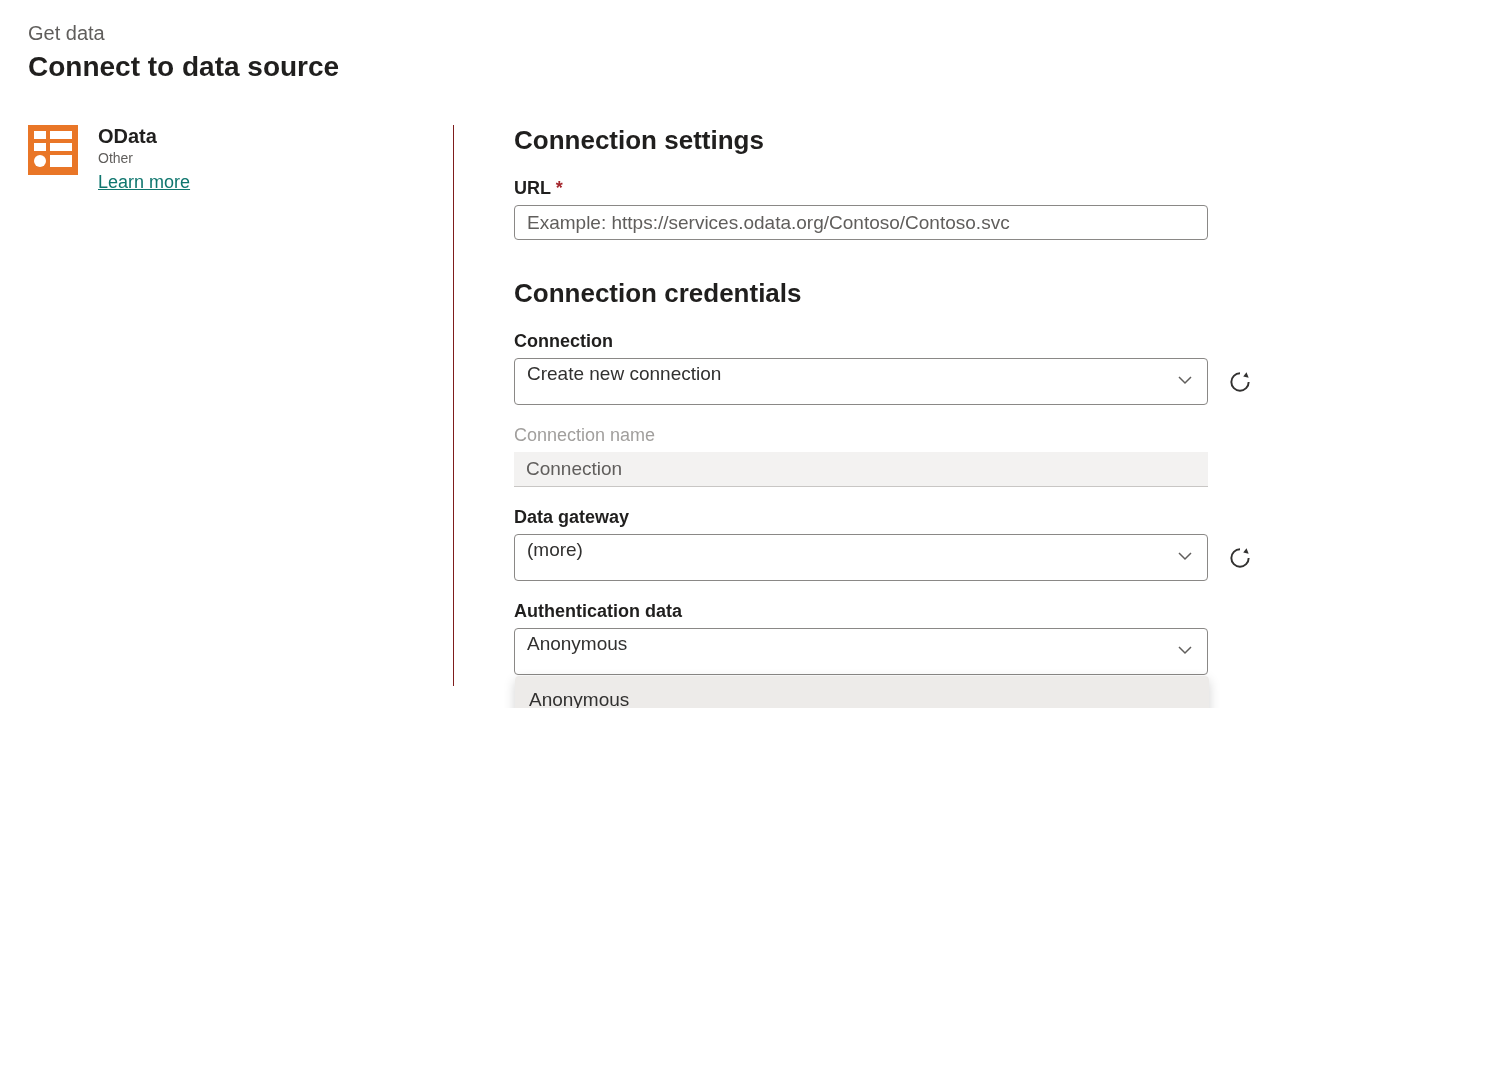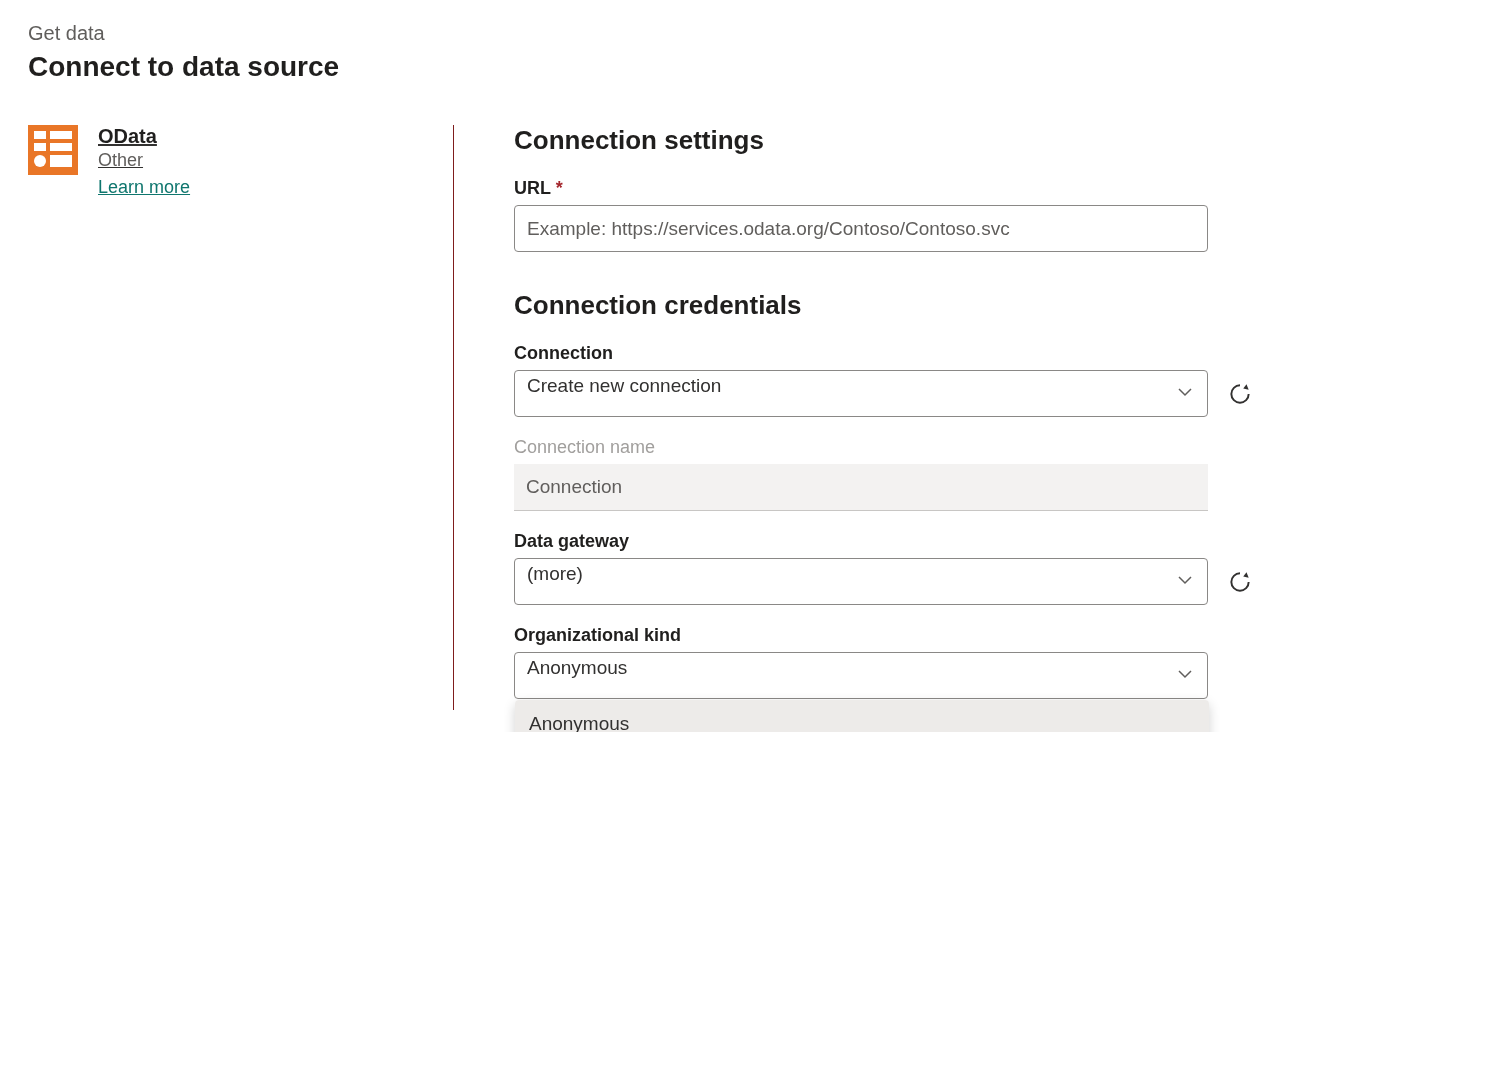--- a/index.html
+++ b/index.html
@@ -25,21 +25,20 @@
     .layout {
       display: flex;
     }
     .sidebar {
       width: 440px;
       padding-right: 28px;
     }
     .connector-card {
       display: flex;
       gap: 20px;
-      text-decoration: underline;
     }
     .connector-icon {
       width: 50px;
       height: 50px;
       background: #e97627;
       display: flex;
       flex-direction: column;
       padding: 6px;
       gap: 4px;
       flex-shrink: 0;
@@ -56,21 +55,21 @@
     .connector-icon .cell.lg { flex: 1; }
     .connector-icon .circle {
       width: 12px; height: 12px; border-radius: 50%; background: #fff;
     }
     .connector-info .name {
       font-size: 20px;
       font-weight: 600;
       color: #201f1e;
     }
     .connector-info .category {
-      font-size: 18px;
+      font-size: 14px;
       color: #605e5c;
       margin-top: 2px;
     }
     .connector-info .link {
       font-size: 18px;
       color: #0f766e;
       text-decoration: underline;
       margin-top: 6px;
       display: inline-block;
       cursor: pointer;
@@ -105,21 +104,21 @@
     .req { color: #a4262c; }
     .input-row {
       display: flex;
       align-items: center;
       gap: 18px;
       margin-bottom: 20px;
       position: relative;
     }
     .text-input {
       width: 694px;
-      height: 47px;
+      height: 35px;
       border: 1px solid #8a8886;
       border-radius: 4px;
       font-size: 19px;
       padding: 0 12px;
       color: #323130;
       font-family: inherit;
     }
     .text-input::placeholder { color: #605e5c; }
     .text-input.disabled {
       background: #f3f2f1;
@@ -259,21 +258,21 @@
         </span>
       </div>
       <div class="refresh-btn">
         <svg viewBox="0 0 24 24">
             <path d="M12 4 A8 8 0 1 0 20 12" fill="none" stroke="#323130" stroke-width="1.8"></path>
             <path d="M18 3 L20 8 L15 7 Z" fill="#323130"></path>
           </svg>
       </div>
     </div>
 
-    <div class="field-label">Organizational kind</div>
+    <div class="field-label">Authentication data</div>
     <div class="input-row" style="margin-bottom:11px">
       <div class="dropdown">
         <span>Anonymous</span>
         <span class="chevron">
           <svg viewBox="0 0 16 16">
               <path d="M2 5 L8 11 L14 5" fill="none" stroke="#605e5c" stroke-width="1.5"></path>
             </svg>
         </span>
         <div class="dropdown-list">
           <div class="dropdown-item selected">Anonymous</div>

